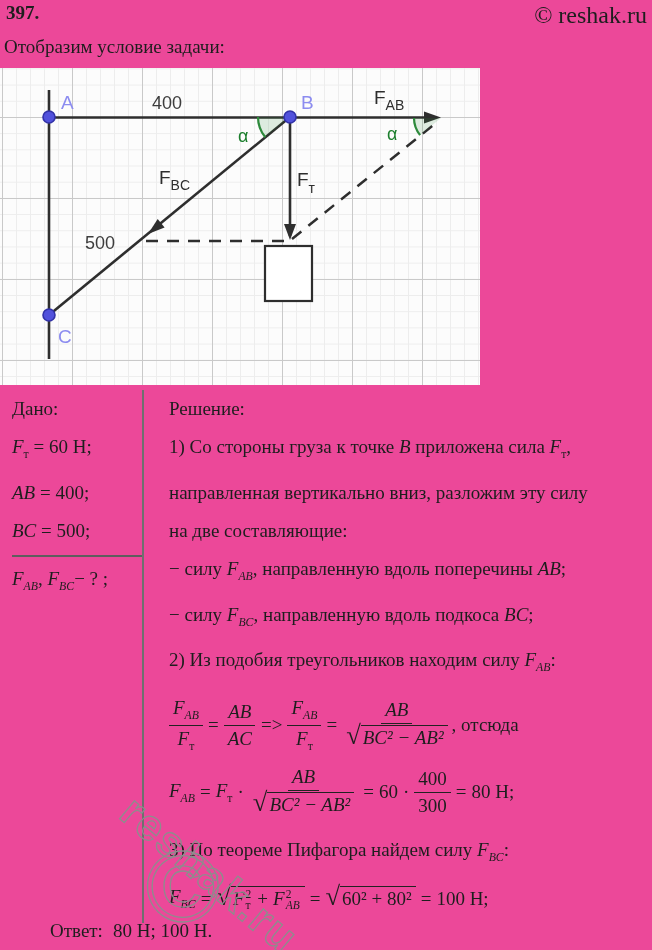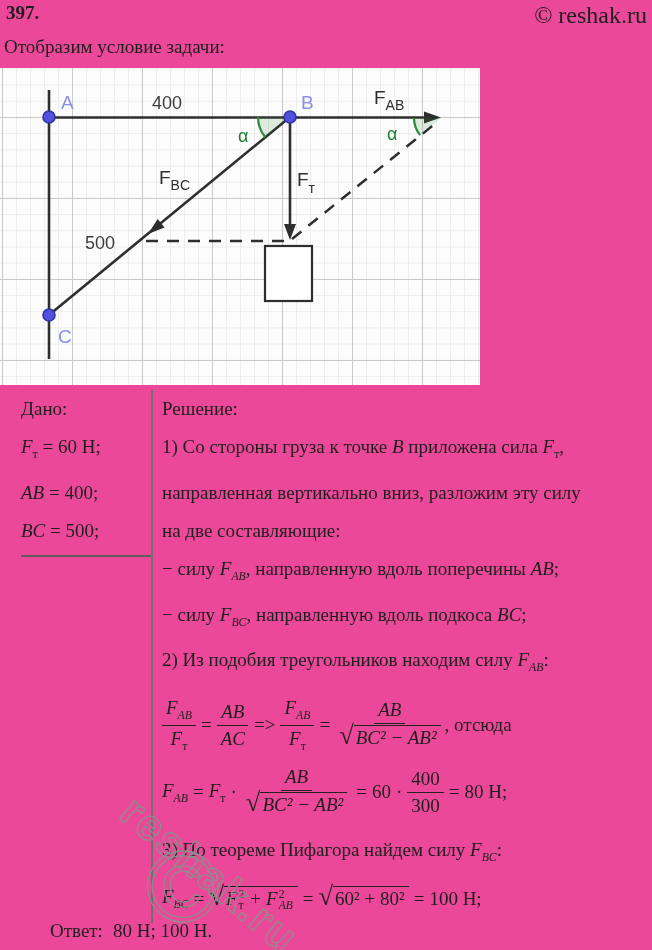--- a/index.html
+++ b/index.html
@@ -19,22 +19,22 @@
       linear-gradient(to bottom,#c9c9c9 1px,transparent 1px),
       linear-gradient(to right,#ededed 1px,transparent 1px),
       linear-gradient(to bottom,#ededed 1px,transparent 1px);
     background-size:70px 100%,100% 81px,14px 100%,100% 16.2px;
     background-position:2px 0,0 49px,2px 0,0 0.4px;}
   #figsvg{position:absolute;left:0;top:0;}
   .figtxt{font-family:"Liberation Sans","DejaVu Sans",sans-serif;}
 
   
   #cols{position:absolute;left:0;top:390px;width:652px;display:flex;align-items:stretch;}
-  #col-given{width:130px;padding-left:21px;border-right:2px solid #6f6f6f;min-height:528px;}
-  #col-sol{flex:1;padding-left:9px;}
+  #col-given{width:130px;padding-left:12px;border-right:2px solid #6f6f6f;min-height:528px;}
+  #col-sol{flex:1;padding-left:25px;}
   .line{line-height:38px;font-size:19px;white-space:nowrap;}
   .mi{font-style:italic;}
   sub{font-size:0.62em;}
   .rule{border:none;border-top:2px solid #5e5e5e;margin:5px 0 3px 0;width:130px;}
 
   
   .formula{display:flex;align-items:center;font-size:19px;font-style:italic;margin:9px 0 11px 0;white-space:nowrap;}
   .formula .up{font-style:normal;}
   .tok{margin:0 5px;}
   .frac{display:inline-flex;flex-direction:column;align-items:center;text-align:center;vertical-align:middle;}
@@ -111,20 +111,21 @@
   </div>
 
   <div id="cols">
 
     <div id="col-given">
       <div class="line">Дано:</div>
       <div class="line"><span class="mi">F</span><sub>т</sub><span> = 60 Н;</span></div>
       <div class="line"><span class="mi">AB</span><span> = 400;</span></div>
       <div class="line"><span class="mi">BC</span><span> = 500;</span></div>
       <hr class="rule">
+      <div class="line"><span class="mi">F</span><sub class="mi">AB</sub><span>, </span><span class="mi">F</span><sub class="mi">BC</sub><span>− ? ;</span></div>
     </div>
 
     <div id="col-sol">
       <div class="line">Решение:</div>
 
       <div class="line"><span>1) Со стороны груза к точке </span><span class="mi">B</span><span> приложена сила </span><span class="mi">F</span><sub>т</sub><span>,</span></div>
       <div class="line">направленная вертикально вниз, разложим эту силу</div>
       <div class="line">на две составляющие:</div>
       <div class="line"><span>− силу </span><span class="mi">F</span><sub class="mi">AB</sub><span>, направленную вдоль поперечины </span><span class="mi">AB</span><span>;</span></div>
       <div class="line"><span>− силу </span><span class="mi">F</span><sub class="mi">BC</sub><span>, направленную вдоль подкоса </span><span class="mi">BC</span><span>;</span></div>

